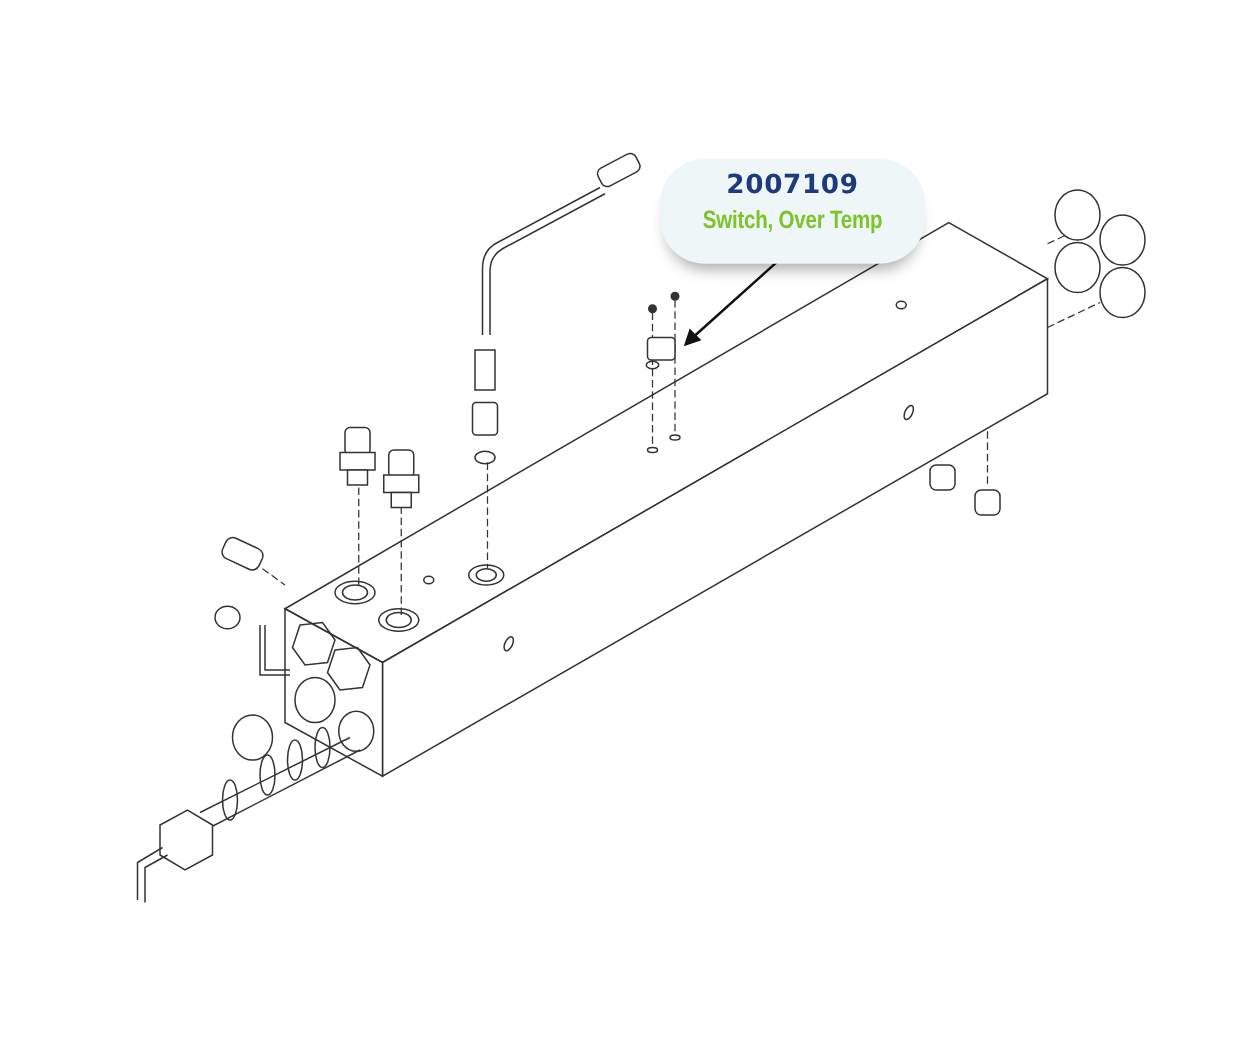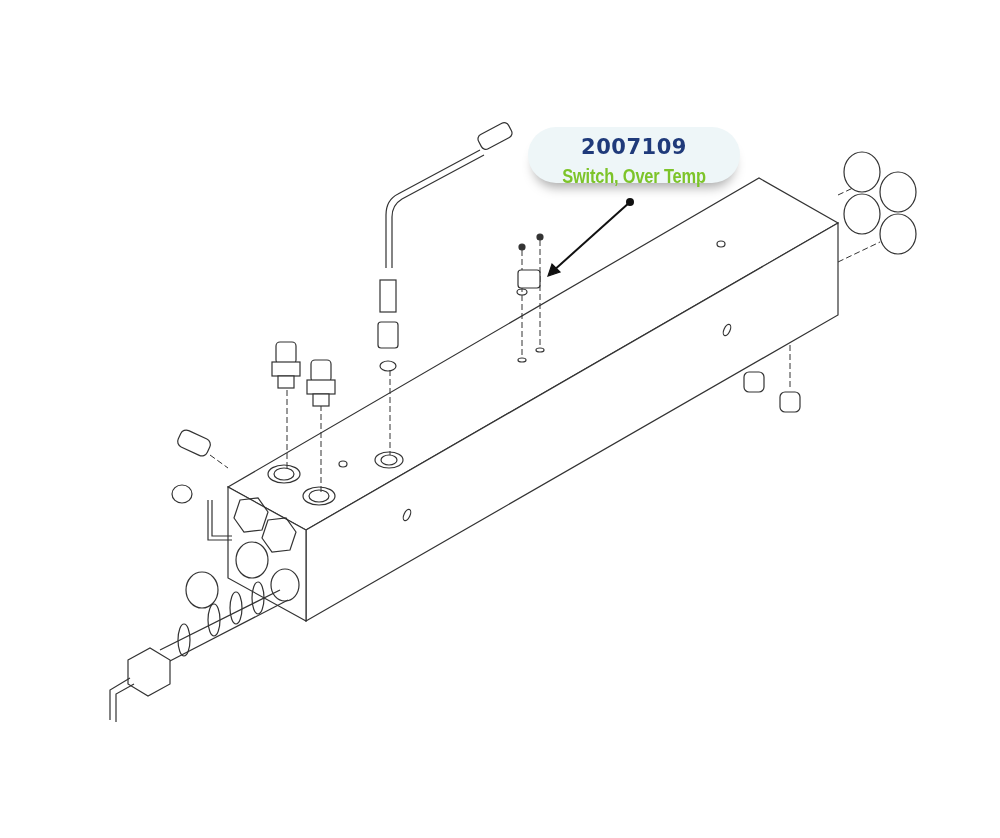--- a/index.html
+++ b/index.html
@@ -1,19 +1,19 @@
 <!DOCTYPE html>
 <html><head>
 <meta charset="utf-8">
 <style>
   html, body { margin:0; padding:0; background:#ffffff; }
   body { width:1000px; height:838px; position:relative; overflow:hidden; font-family:"DejaVu Sans", sans-serif; }
   #diagram { position:absolute; left:0; top:0; width:1000px; height:838px; }
   .callout {
-    position:absolute; left:528px; top:127px; width:212px; height:56px;
+    position:absolute; left:528px; top:127px; width:212px; height:84px;
     background:#eef6f8; border-radius:36px;
     box-shadow: 0 10px 12px -6px rgba(0,0,0,0.35);
     text-align:center;
   }
   .callout .part-no {
     display:block; margin-top:8px; font-family:"DejaVu Sans", sans-serif; font-weight:bold;
     font-size:21px; color:#1f3a7a; letter-spacing:0.5px;
   }
   .callout .part-desc {
     display:block; margin-top:6px; font-family:"Liberation Sans", sans-serif; font-weight:bold;

